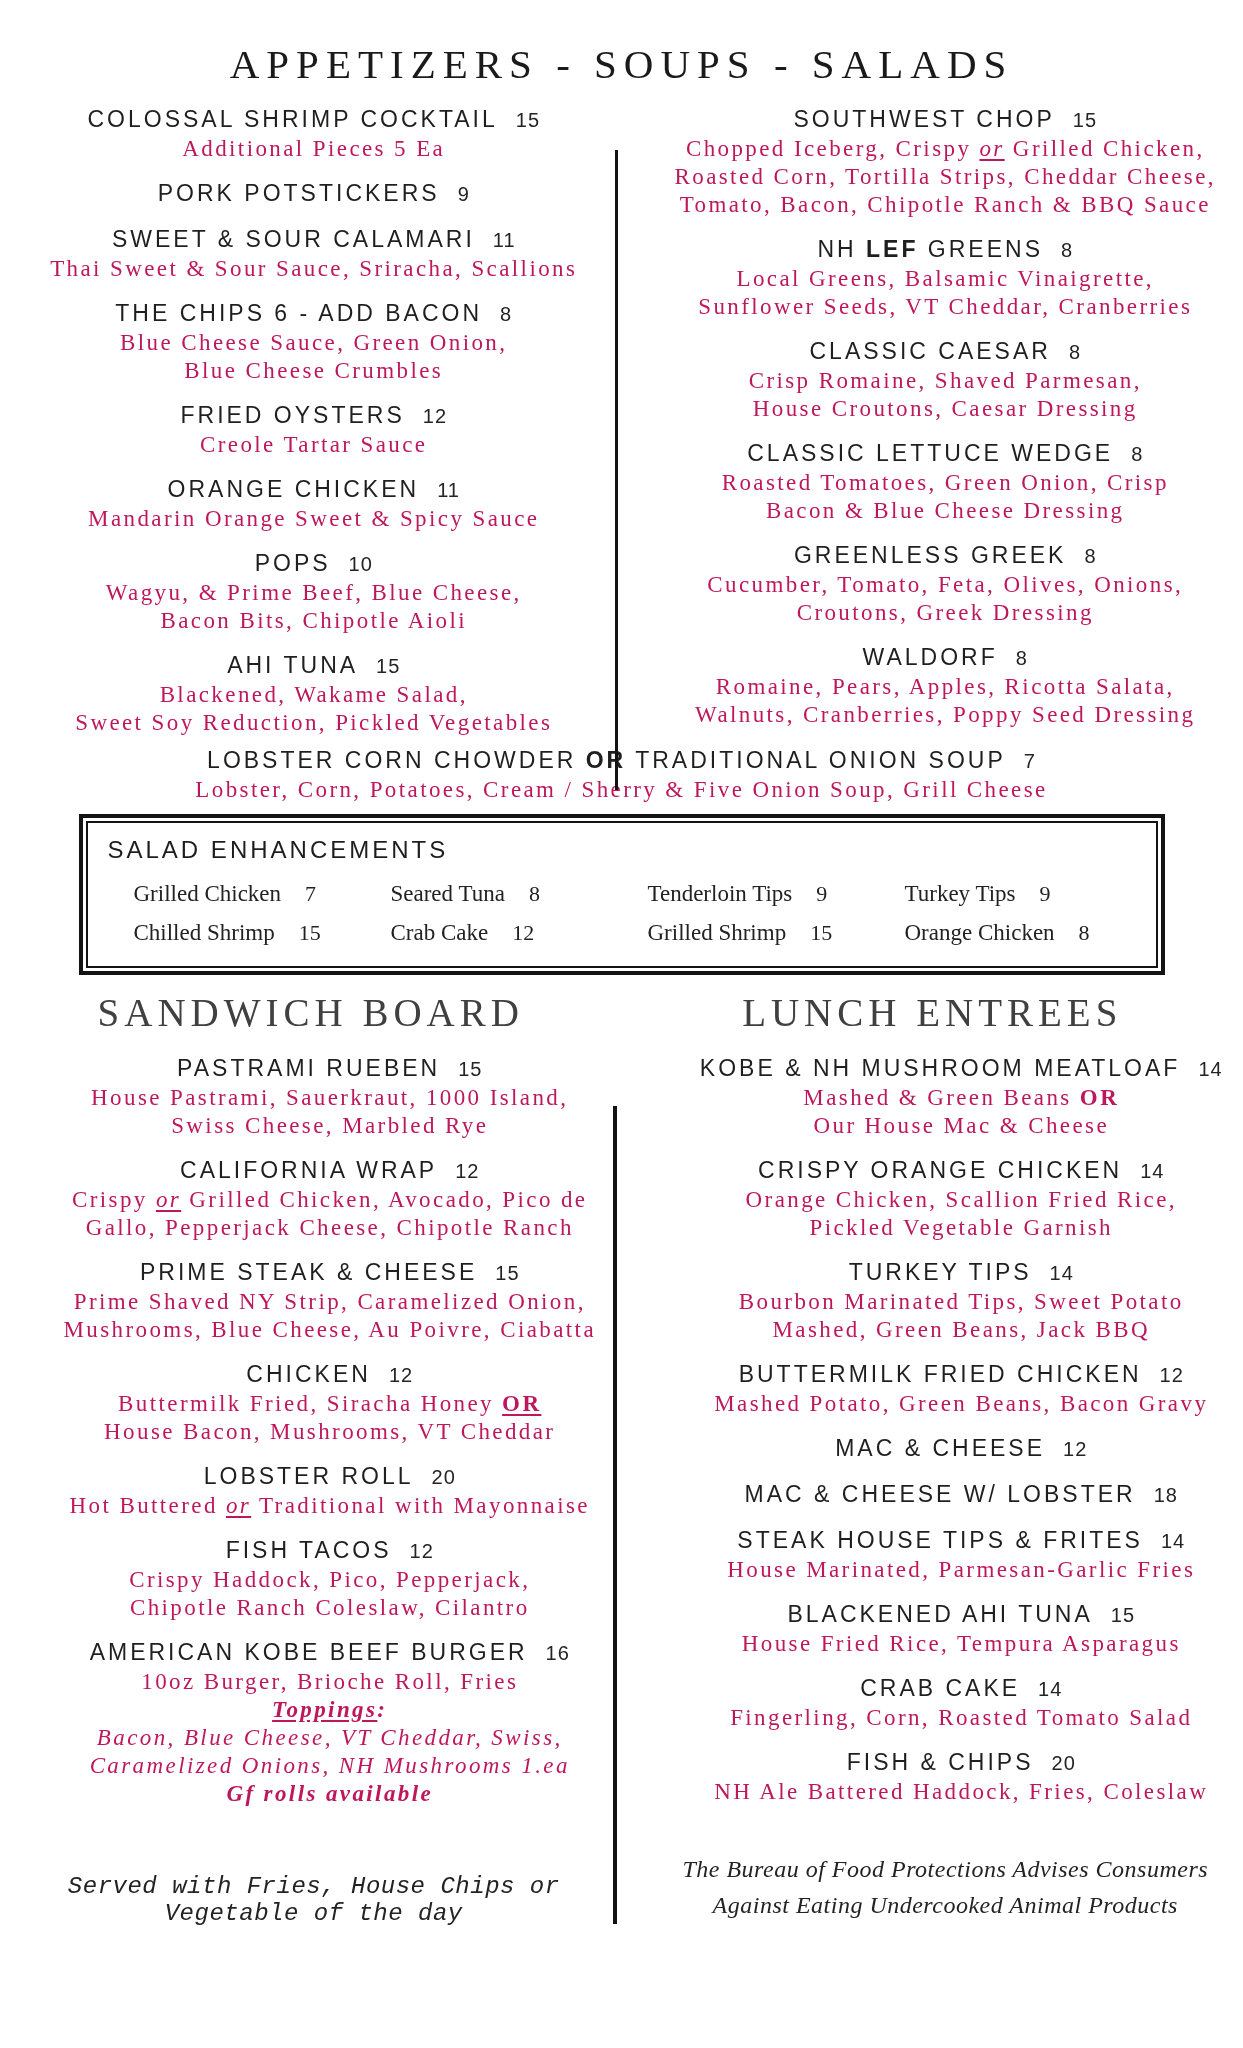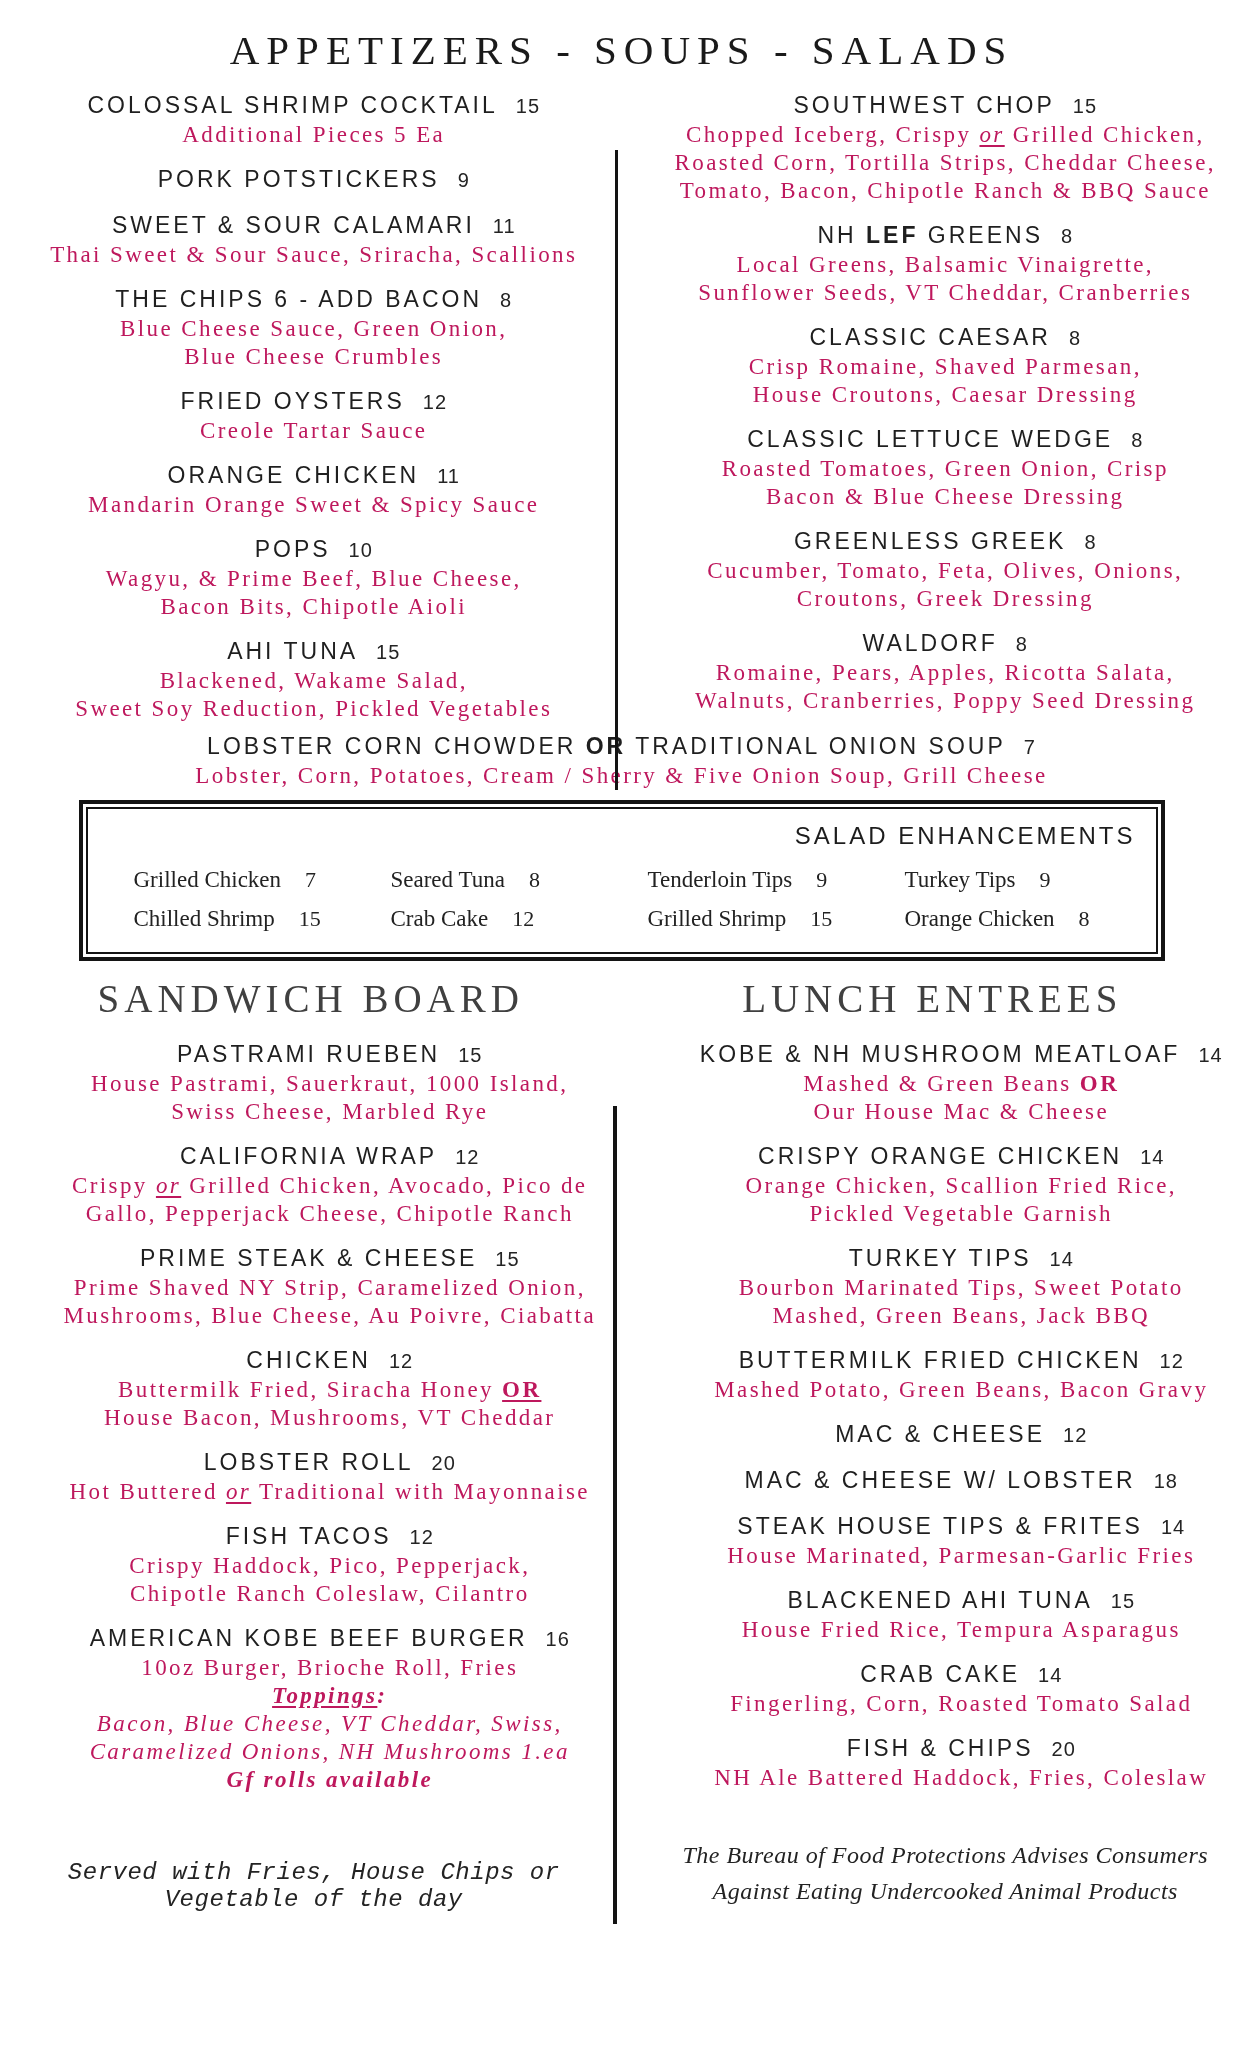--- a/index.html
+++ b/index.html
@@ -1,18 +1,18 @@
 <!DOCTYPE html>
 <html><head>
 <meta charset="utf-8">
 <style>
   html,body{margin:0;padding:0;background:#ffffff;}
   .page{position:relative;width:1243px;height:2048px;background:#ffffff;color:#1d1d1d;overflow:hidden;}
 
-  .main-title{padding-top:26px;text-align:center;font-family:"Liberation Serif",serif;
+  .main-title{padding-top:40px;text-align:center;font-family:"Liberation Serif",serif;
     font-size:41px;line-height:48px;letter-spacing:7px;color:#1a1a1a;}
 
   .section-top,.section-bottom,.section-headers{display:flex;}
   .section-top{margin-top:16px;}
   .section-bottom{margin-top:16px;}
   .col{width:50%;display:flex;flex-direction:column;gap:15px;box-sizing:border-box;margin-left:16px;}
   .col-left{padding:0 16px 0 6px;}
   .col-right{padding:0 6px 0 16px;}
 
   .menu-item{text-align:center;}
@@ -23,21 +23,21 @@
   .item-desc{font-family:"Liberation Serif",serif;font-size:23px;letter-spacing:2.4px;
     color:#be185d;line-height:28px;}
   .seg-b{font-weight:bold;}
   .seg-i{font-style:italic;}
   .seg-u{text-decoration:underline;text-underline-offset:3px;}
 
   .chowder-wrap{margin-top:8px;}
 
   .enh-box{margin:10px auto 0;width:1086px;border:4px solid #141414;padding:3px;box-sizing:border-box;}
   .enh-inner{border:2px solid #141414;padding:12px 20px 18px;}
-  .enh-title{text-align:right;font-family:"Liberation Sans",sans-serif;font-size:24px;
+  .enh-title{text-align:left;font-family:"Liberation Sans",sans-serif;font-size:24px;
     letter-spacing:3px;color:#1d1d1d;line-height:30px;}
   .enh-grid{display:grid;grid-template-columns:repeat(4,1fr);row-gap:9px;margin-top:14px;}
   .enh-cell{display:flex;align-items:baseline;padding-left:26px;
     font-family:"Liberation Serif",serif;font-size:23px;color:#222;line-height:30px;}
   .enh-price{margin-left:24px;font-size:22px;}
 
   .section-headers{margin-top:14px;}
   .section-header{width:50%;text-align:center;font-family:"Liberation Serif",serif;
     font-size:39px;letter-spacing:5px;color:#404040;line-height:48px;}
 

